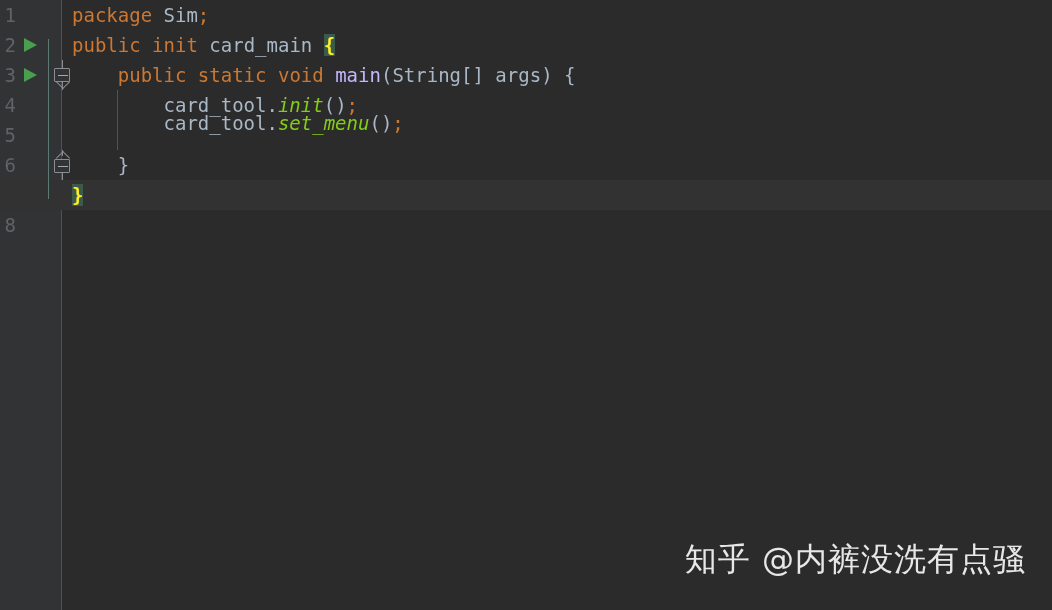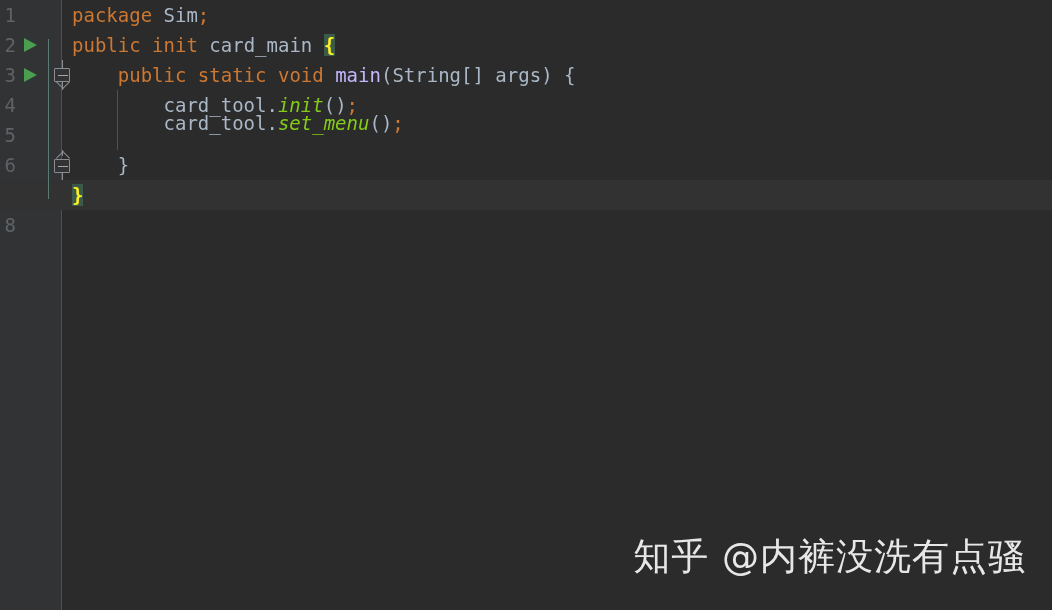--- a/index.html
+++ b/index.html
@@ -102,21 +102,21 @@
   .brace-match{
     color:#ffef28;
     background:#3b5a4a;
     font-weight:bold;
   }
   
   .watermark{
     position:absolute;right:26px;bottom:28px;
     color:#f2f2f2;
     font-family:"DejaVu Sans","Liberation Sans",sans-serif;
-    font-size:37px;
+    font-size:32px;
     letter-spacing:1px;
     z-index:10;
     white-space:nowrap;
     opacity:.95;
   }
 </style>
 </head>
 <body>
 
 <div id="editor">

